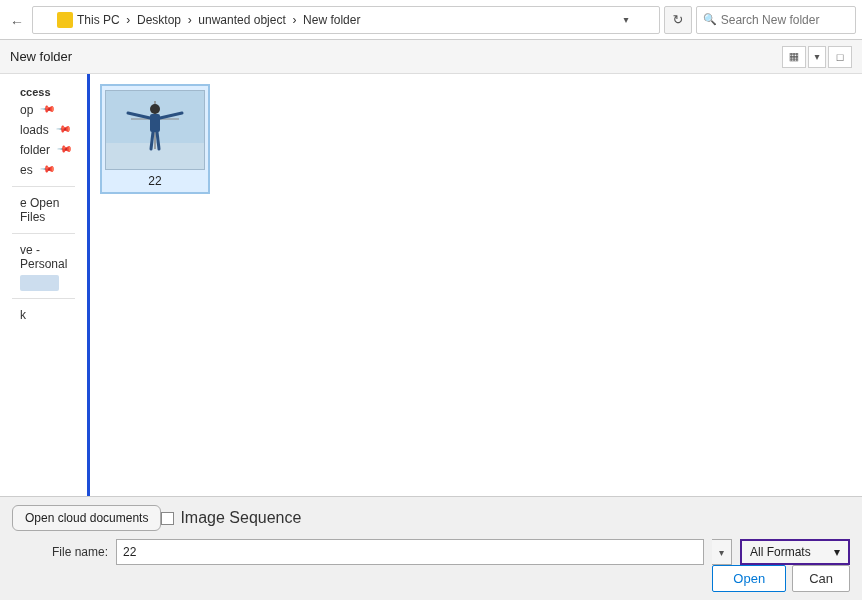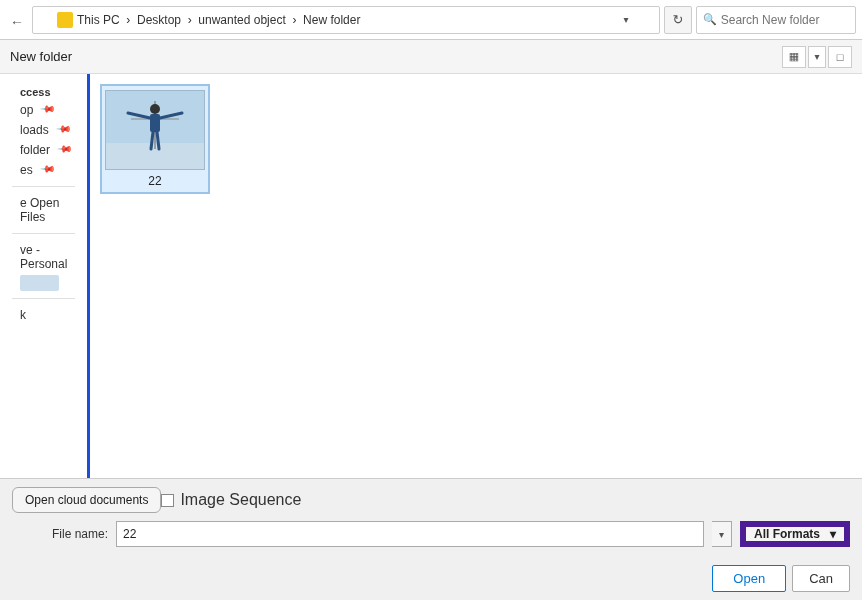--- a/index.html
+++ b/index.html
@@ -333,39 +333,38 @@
       border-left: none;
       background: #f5f5f5;
       cursor: pointer;
       display: flex; align-items: center; justify-content: center;
       font-size: 10px;
       color: #555;
     }
 
     .format-dropdown {
       height: 26px;
-      border: 6px solid #4c1d95;
+      border: 2px solid #4c1d95;
       padding: 0 8px;
       font-size: 12px;
       color: #222;
       background: #f5f5f5;
       min-width: 110px;
       display: flex;
       align-items: center;
       justify-content: space-between;
       cursor: pointer;
-      font-weight: bold;
     }
 
     .bottom-row3 {
       display: flex;
       align-items: center;
       justify-content: flex-end;
       gap: 6px;
-      margin-top: 18px;
+      margin-top: 0;
     }
 
     .open-btn {
       background: #fff;
       border: 1px solid #0078d7;
       color: #0078d7;
       padding: 5px 20px;
       cursor: pointer;
       font-size: 13px;
       border-radius: 2px;

